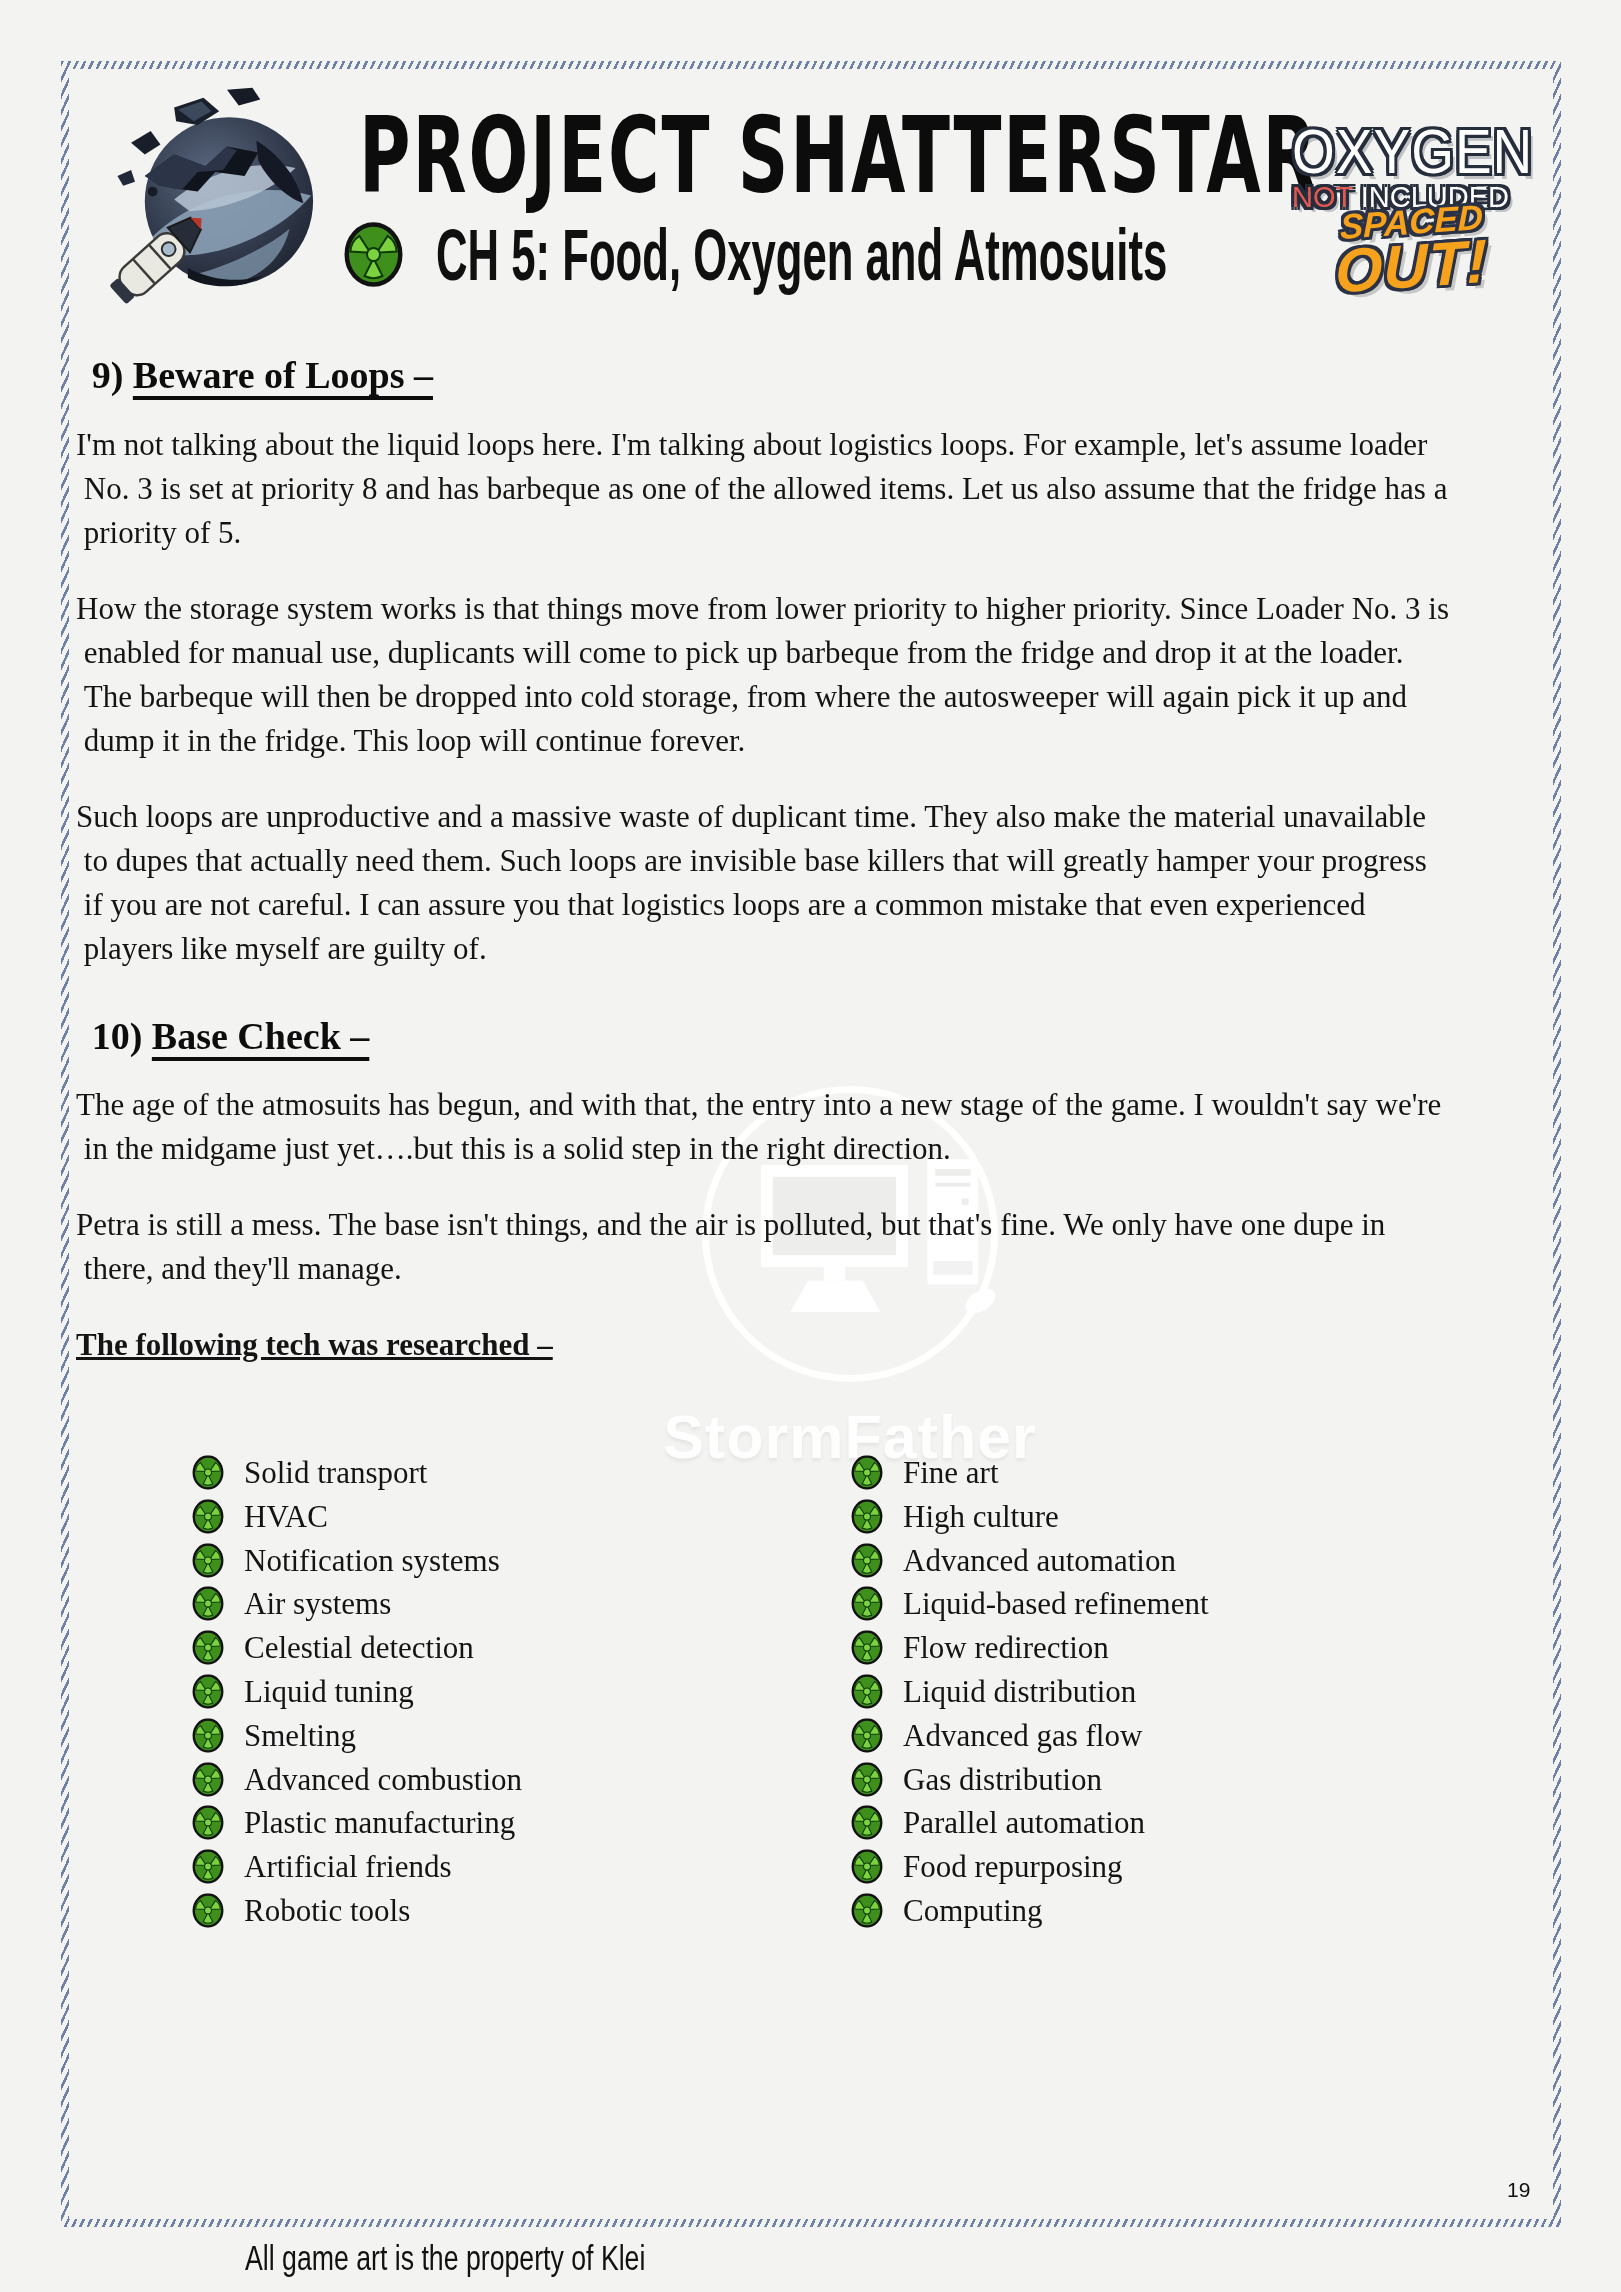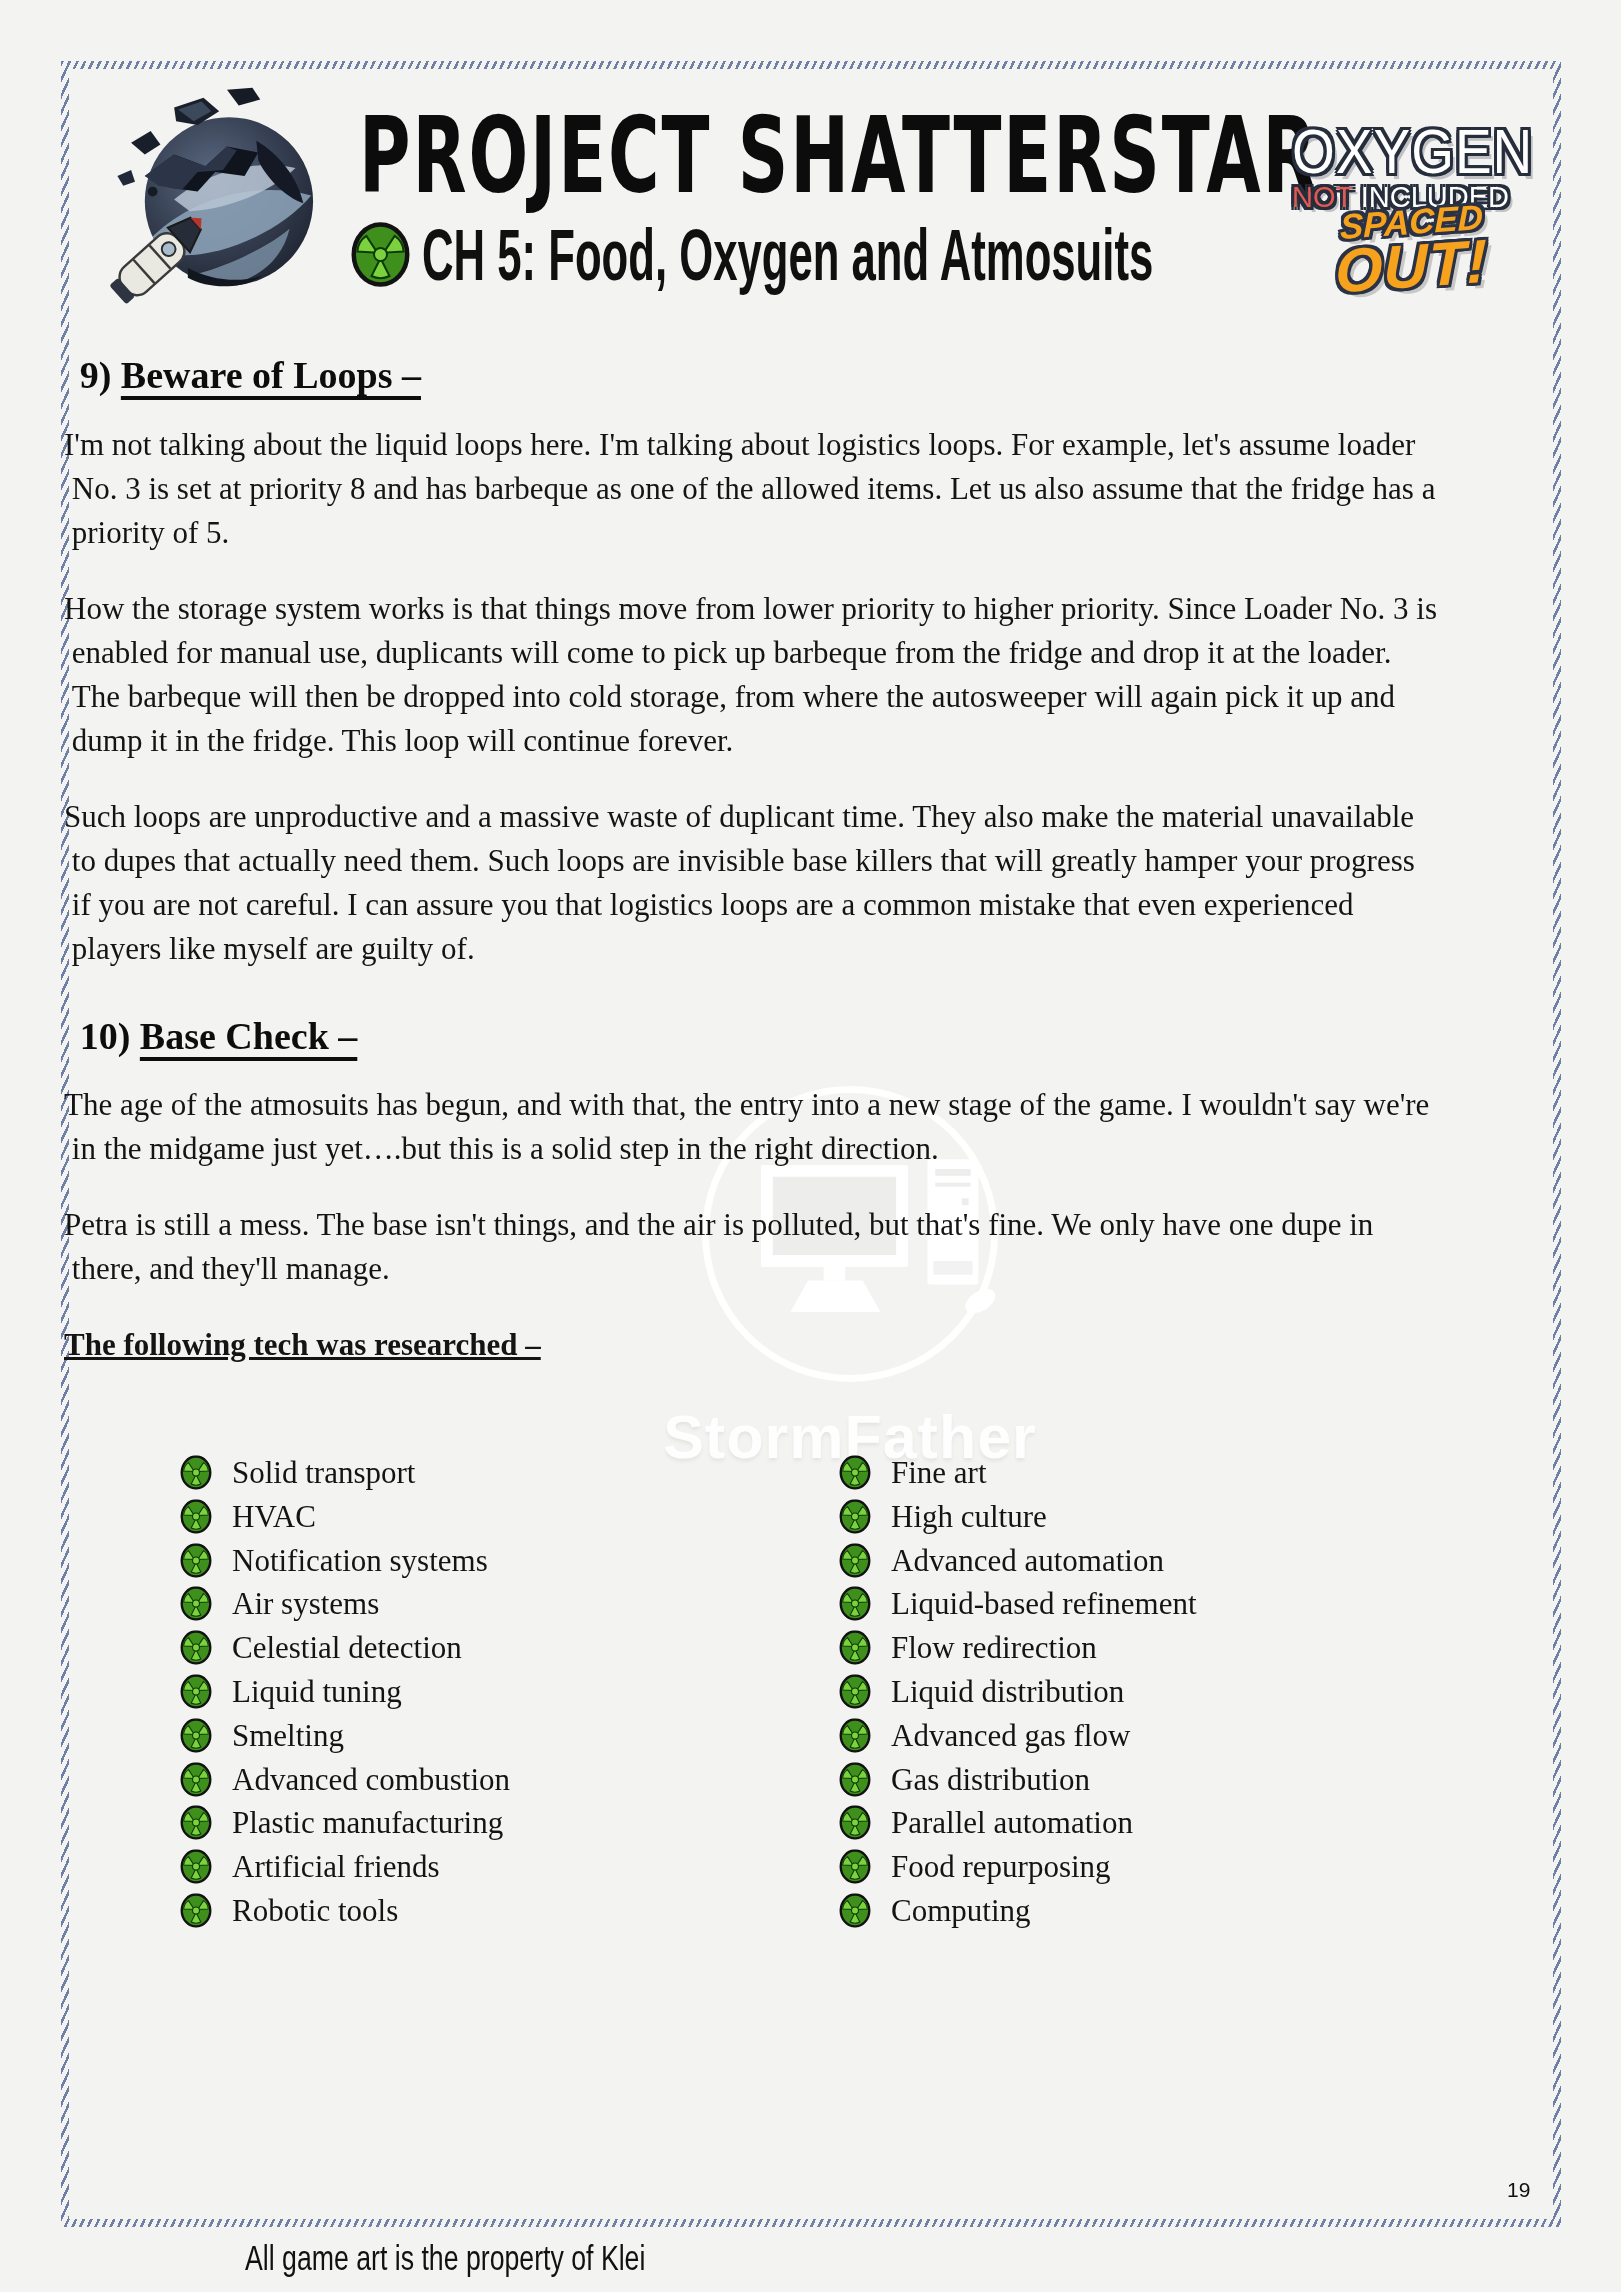--- a/index.html
+++ b/index.html
@@ -9,21 +9,21 @@
   
   .frame{position:absolute;left:61px;top:61px;width:1500px;height:2166px;
          background:repeating-linear-gradient(115deg,#6f80a5 0 2.5px,#f3f3f2 2.5px 6.9px);}
   .frame-inner{position:absolute;left:7.8px;top:7.8px;right:7.8px;bottom:7.8px;background:#f3f3f2;}
 
   
   .planet{position:absolute;left:80px;top:82px;}
   .title{position:absolute;left:359px;top:94px;font-family:"DejaVu Sans",sans-serif;
          font-weight:700;font-size:74px;letter-spacing:2px;transform:scale(.95,1.42);
          transform-origin:top left;color:#0c0c0c;white-space:nowrap;}
-  .subtitle{position:absolute;left:350px;top:222px;display:flex;align-items:center;gap:11px;}
+  .subtitle{position:absolute;left:343px;top:222px;display:flex;align-items:center;gap:32px;}
   .subtitle .txt{font-family:"Liberation Sans",sans-serif;font-weight:700;font-size:56px;
          transform:scale(.78,1.30);transform-origin:left center;white-space:nowrap;color:#101010;}
 
   .oni-logo{position:absolute;left:1292px;top:84px;width:216px;text-align:center;
             font-family:"Liberation Sans",sans-serif;font-weight:400;line-height:1;margin-top:36px;}
   .oni-top{font-size:55px;letter-spacing:1px;transform:scaleY(1.15);transform-origin:top center;}
   .oni-bottom{font-size:29px;margin-top:7.8px;letter-spacing:0;white-space:nowrap;text-align:center;}
   .outline-w{color:#fff;text-shadow:-2.9px -2.9px 0 #262d3b,2.9px -2.9px 0 #262d3b,-2.9px 2.9px 0 #262d3b,
              2.9px 2.9px 0 #262d3b,0 -2.9px 0 #262d3b,0 2.9px 0 #262d3b,-2.9px 0 0 #262d3b,2.9px 0 0 #262d3b,
              4.9px 4.9px 0 rgba(38,45,59,.25);}
@@ -41,21 +41,21 @@
 
   
   .wm-circle{position:absolute;left:702px;top:1086px;width:282px;height:282px;border-radius:50%;
              border:7.8px solid rgba(255,255,255,.93);z-index:1;}
   .wm-computer{position:absolute;left:761px;top:1159px;z-index:1;}
   .wm-text{position:absolute;left:600px;top:1402px;width:500px;text-align:center;z-index:1;
            font-family:"Liberation Sans",sans-serif;font-weight:700;font-size:61px;
            color:rgba(255,255,255,.95);letter-spacing:1px;text-shadow:0 2.9px 3.9px rgba(0,0,0,.06);}
 
   
-  .content{position:absolute;left:64px;top:353px;width:1374px;z-index:2;}
+  .content{position:absolute;left:76px;top:353px;width:1374px;z-index:2;}
   h2{font-size:38px;font-weight:700;margin:0 0 25.5px 15.7px;color:#0d0d0d;}
   h2 .u{text-decoration:underline;text-decoration-thickness:3.9px;text-underline-offset:7.8px;}
   .content p{font-size:31px;line-height:44px;margin:0 0 32px 0;text-indent:-7.8px;padding-left:7.8px;}
   .h2-gap{margin-top:43px;}
   .intro{font-weight:700;margin-top:5.9px;text-decoration:underline;}
 
   .tech-columns{display:flex;margin-top:88px;padding-left:116px;z-index:2;position:relative;}
   .tech-col{list-style:none;margin:0;padding:0;}
   .tech-col.left{width:659px;}
   .tech-item{display:flex;align-items:flex-start;gap:20px;font-size:31px;margin-bottom:7.8px;height:36px;}

